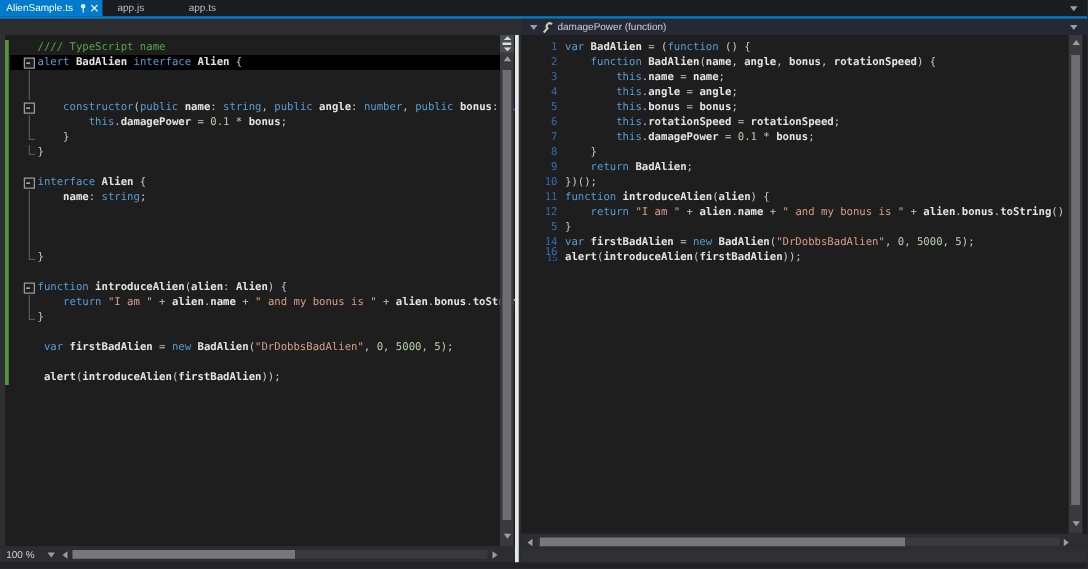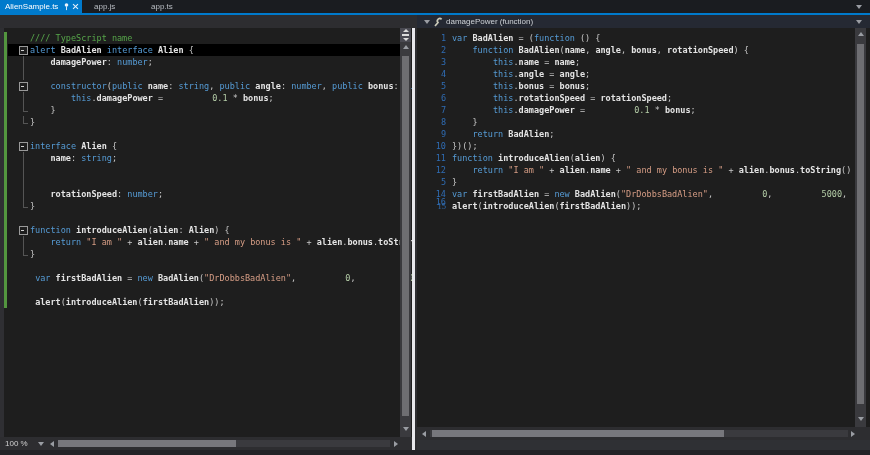--- a/index.html
+++ b/index.html
@@ -27,21 +27,21 @@
   .nav{position:absolute;top:15px;height:13px;background:#252933;color:#cdd1d6;font-size:8px;line-height:13px;}
   .nav .lbl{position:absolute;top:0;white-space:nowrap;}
   
   .editor{position:absolute;background:#1e1e1e;overflow:hidden;}
   .code-line{position:absolute;height:12px;line-height:12px;font-family:"DejaVu Sans Mono",monospace;
              font-size:8.5px;white-space:pre;width:620px;}
   .s-kw{color:#569cd6;}
   .s-id{color:#e4e4e4;font-weight:bold;}
   .s-pl{color:#c8c8c8;}
   .s-str{color:#d69d85;}
-  .s-num{color:#b5cea8;margin-left:44px;}
+  .s-num{color:#b5cea8;}
   .s-cmt{color:#57a64a;}
   .lnum{position:absolute;height:12px;line-height:12px;width:22px;text-align:right;
         font-family:"DejaVu Sans Mono",monospace;font-size:8.5px;color:#2f6cb3;}
   .hl-band{position:absolute;background:#000000;}
   .chg-bar{position:absolute;background:#53953f;}
   .ind-margin{position:absolute;background:#2f2f33;}
   
   .fold{position:absolute;width:10px;height:12px;}
   .fold.box{}
   .fold.box .sq{position:absolute;left:1px;top:2px;width:7px;height:7px;border:1px solid #9a9a9a;background:#1e1e1e;}
@@ -125,30 +125,28 @@
         <div class="fold end" style="top: 168px;"></div>
         <div class="fold box" style="top: 192px;">
           <span class="sq"></span>
         </div>
         <div class="fold bar" style="top: 204px;"></div>
         <div class="fold end" style="top: 216px;"></div>
       </div>
     <div style="position:absolute;left:30px;top:4px;width:382px;height:405px;" id="left-code">
         <div class="code-line" style="top: 0px;"><span class="s-cmt">//// TypeScript name</span></div>
         <div class="code-line" style="top: 12px;"><span class="s-kw">alert</span><span class="s-pl"> </span><span class="s-id">BadAlien</span><span class="s-pl"> </span><span class="s-kw">interface</span><span class="s-pl"> </span><span class="s-id">Alien</span><span class="s-pl"> {</span></div>
-        <div class="code-line" style="top: 24px;"><span class="s-pl">    </span><span class="s-id">damagePower</span><span class="s-pl">: </span><span class="s-kw">number</span><span class="s-pl">;</span></div>
         <div class="code-line" style="top: 36px;"></div>
         <div class="code-line" style="top: 48px;"><span class="s-pl">    </span><span class="s-kw">constructor</span><span class="s-pl">(</span><span class="s-kw">public</span><span class="s-pl"> </span><span class="s-id">name</span><span class="s-pl">: </span><span class="s-kw">string</span><span class="s-pl">, </span><span class="s-kw">public</span><span class="s-pl"> </span><span class="s-id">angle</span><span class="s-pl">: </span><span class="s-kw">number</span><span class="s-pl">, </span><span class="s-kw">public</span><span class="s-pl"> </span><span class="s-id">bonus</span><span class="s-pl">: </span><span class="s-kw">number</span></div>
         <div class="code-line" style="top: 60px;"><span class="s-pl">        </span><span class="s-kw">this</span><span class="s-pl">.</span><span class="s-id">damagePower</span><span class="s-pl"> = </span><span class="s-num">0.1</span><span class="s-pl"> * </span><span class="s-id">bonus</span><span class="s-pl">;</span></div>
         <div class="code-line" style="top: 72px;"><span class="s-pl">    }</span></div>
         <div class="code-line" style="top: 84px;"><span class="s-pl">}</span></div>
         <div class="code-line" style="top: 96px;"></div>
         <div class="code-line" style="top: 108px;"><span class="s-kw">interface</span><span class="s-pl"> </span><span class="s-id">Alien</span><span class="s-pl"> {</span></div>
         <div class="code-line" style="top: 120px;"><span class="s-pl">    </span><span class="s-id">name</span><span class="s-pl">: </span><span class="s-kw">string</span><span class="s-pl">;</span></div>
-        <div class="code-line" style="top: 156px;"><span class="s-pl">    </span><span class="s-id">rotationSpeed</span><span class="s-pl">: </span><span class="s-kw">number</span><span class="s-pl">;</span></div>
         <div class="code-line" style="top: 168px;"><span class="s-pl">}</span></div>
         <div class="code-line" style="top: 180px;"></div>
         <div class="code-line" style="top: 192px;"><span class="s-kw">function</span><span class="s-pl"> </span><span class="s-id">introduceAlien</span><span class="s-pl">(</span><span class="s-id">alien</span><span class="s-pl">: </span><span class="s-id">Alien</span><span class="s-pl">) {</span></div>
         <div class="code-line" style="top: 204px;"><span class="s-pl">    </span><span class="s-kw">return</span><span class="s-pl"> </span><span class="s-str">"I am "</span><span class="s-pl"> + </span><span class="s-id">alien</span><span class="s-pl">.</span><span class="s-id">name</span><span class="s-pl"> + </span><span class="s-str">" and my bonus is "</span><span class="s-pl"> + </span><span class="s-id">alien</span><span class="s-pl">.</span><span class="s-id">bonus</span><span class="s-pl">.</span><span class="s-id">toString</span></div>
         <div class="code-line" style="top: 216px;"><span class="s-pl">}</span></div>
         <div class="code-line" style="top: 228px;"></div>
         <div class="code-line" style="top: 240px;"><span class="s-pl"> </span><span class="s-kw">var</span><span class="s-pl"> </span><span class="s-id">firstBadAlien</span><span class="s-pl"> = </span><span class="s-kw">new</span><span class="s-pl"> </span><span class="s-id">BadAlien</span><span class="s-pl">(</span><span class="s-str">"DrDobbsBadAlien"</span><span class="s-pl">, </span><span class="s-num">0</span><span class="s-pl">, </span><span class="s-num">5000</span><span class="s-pl">, </span><span class="s-num">5</span><span class="s-pl">);</span></div>
         <div class="code-line" style="top: 252px;"></div>
         <div class="code-line" style="top: 264px;"><span class="s-pl"> </span><span class="s-id">alert</span><span class="s-pl">(</span><span class="s-id">introduceAlien</span><span class="s-pl">(</span><span class="s-id">firstBadAlien</span><span class="s-pl">));</span></div>
       </div>

